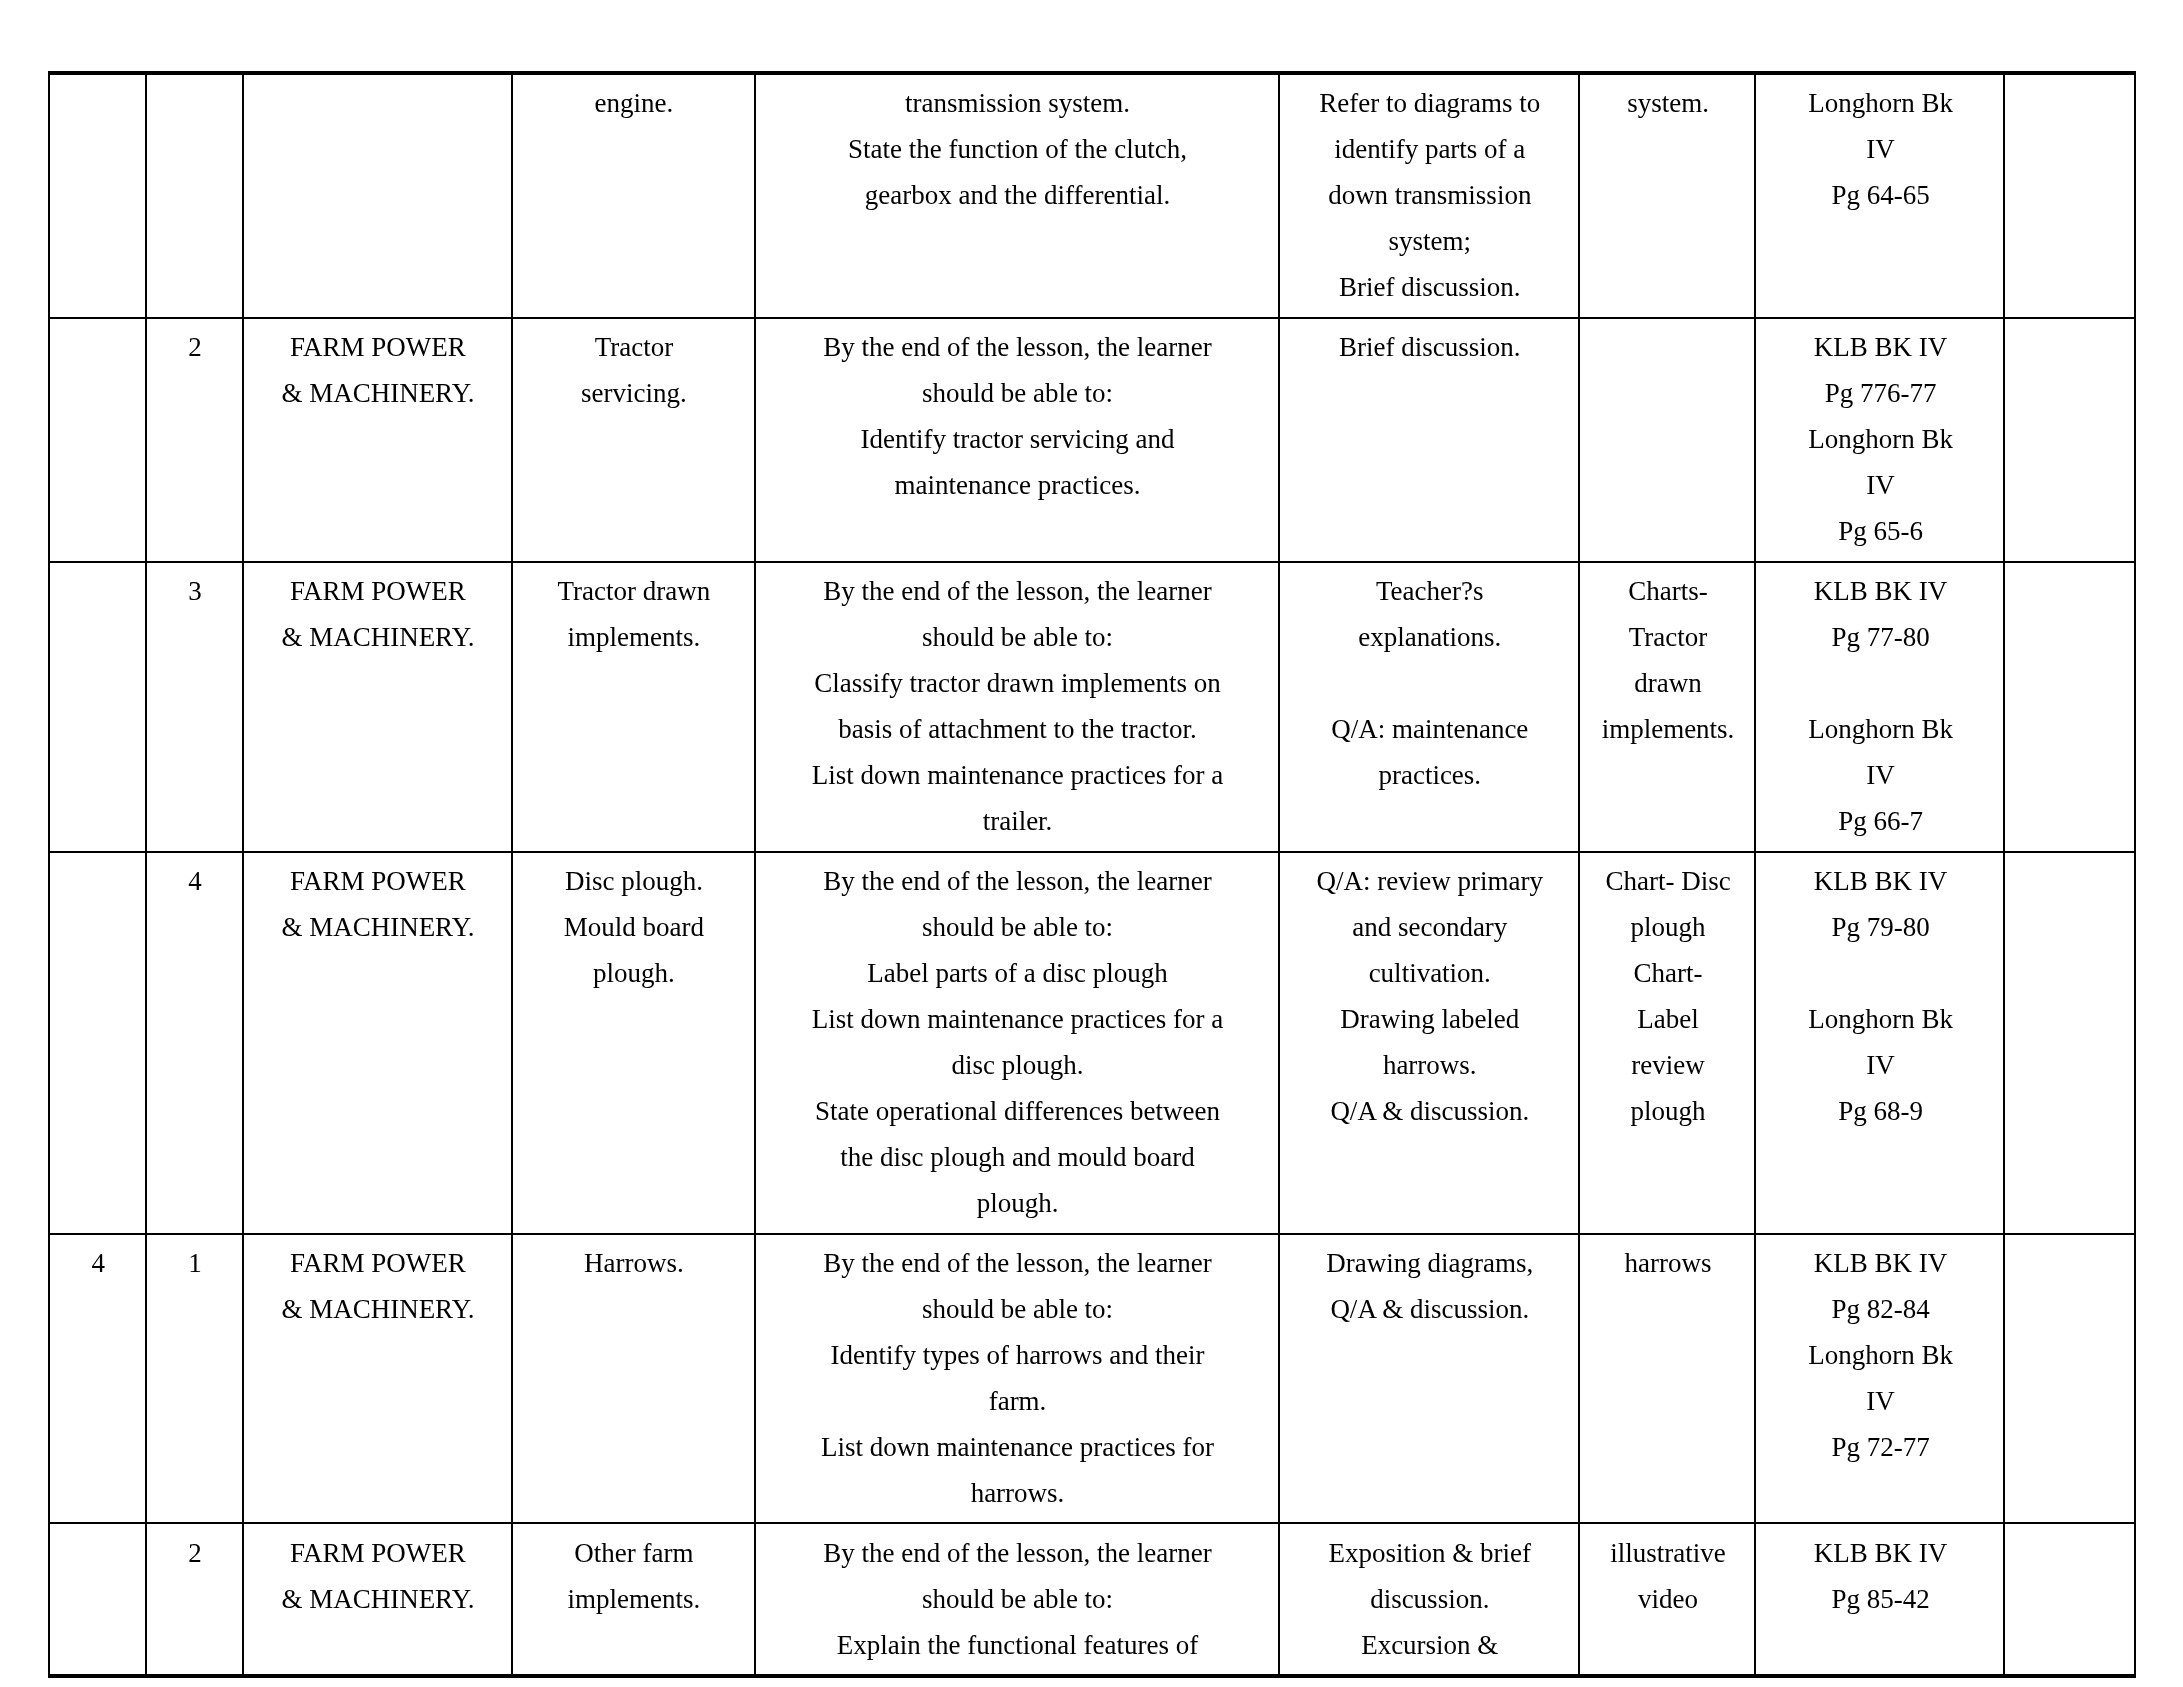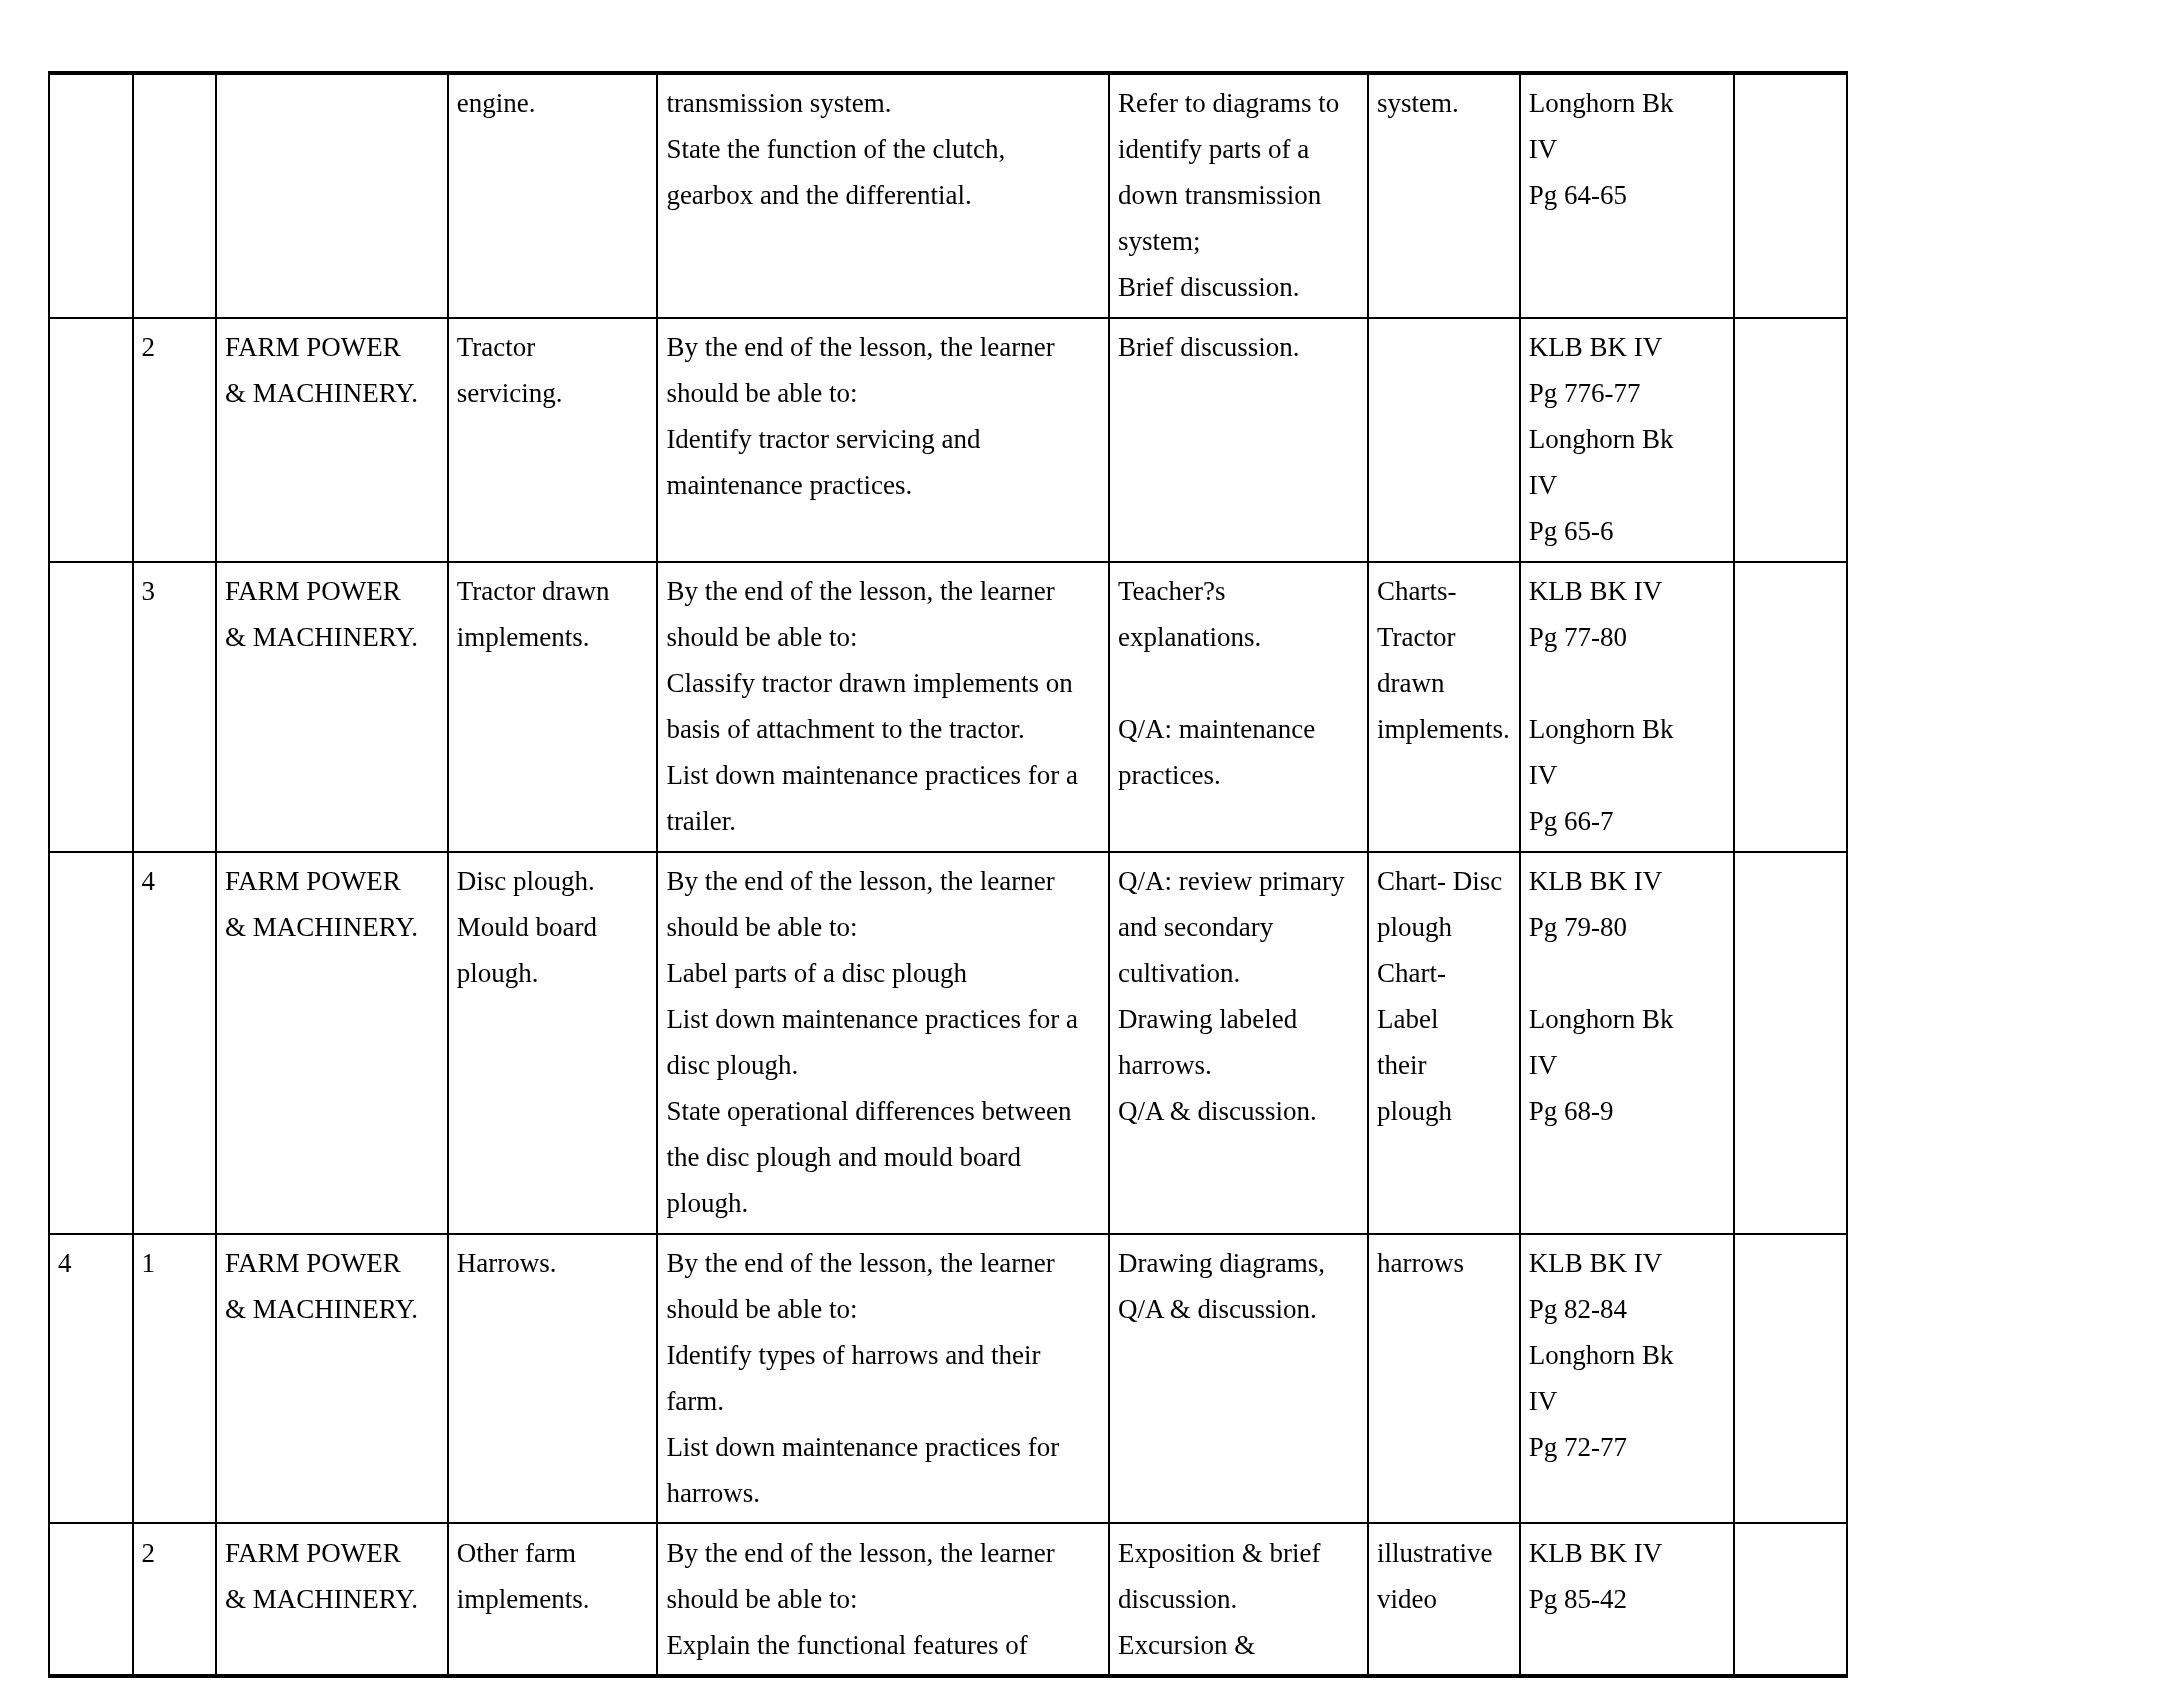--- a/index.html
+++ b/index.html
@@ -20,23 +20,24 @@
     width: 2183px;
     height: 1687px;
     background: #ffffff;
     box-sizing: border-box;
   }
 
   .sow-table {
     position: absolute;
     left: 48px;
     top: 71px;
-    width: 1800px;
+    width: 2088px;
     border-collapse: collapse;
     table-layout: fixed;
+    text-align: center;
   }
 
   .sow-table td {
     border-left: 2px solid #000;
     border-right: 2px solid #000;
     border-top: 2px solid #000;
     border-bottom: 2px solid #000;
     vertical-align: top;
     padding: 5.3px 6.6px 6.6px 8px;
     font-size: 27px;
@@ -301,21 +302,21 @@
               <span class="ln">harrows.</span>
               <span class="ln">Q/A &amp; discussion.</span>
             </span>
           </td>
           <td class="col-resources">
             <span class="cell-lines">
               <span class="ln">Chart- Disc</span>
               <span class="ln">plough</span>
               <span class="ln">Chart-</span>
               <span class="ln">Label</span>
-              <span class="ln">their</span>
+              <span class="ln">review</span>
               <span class="ln">plough</span>
             </span>
           </td>
           <td class="col-references">
             <span class="cell-lines">
               <span class="ln">KLB BK IV</span>
               <span class="ln">Pg 79-80</span>
               <span class="ln blank">&nbsp;</span>
               <span class="ln">Longhorn Bk</span>
               <span class="ln">IV</span>

